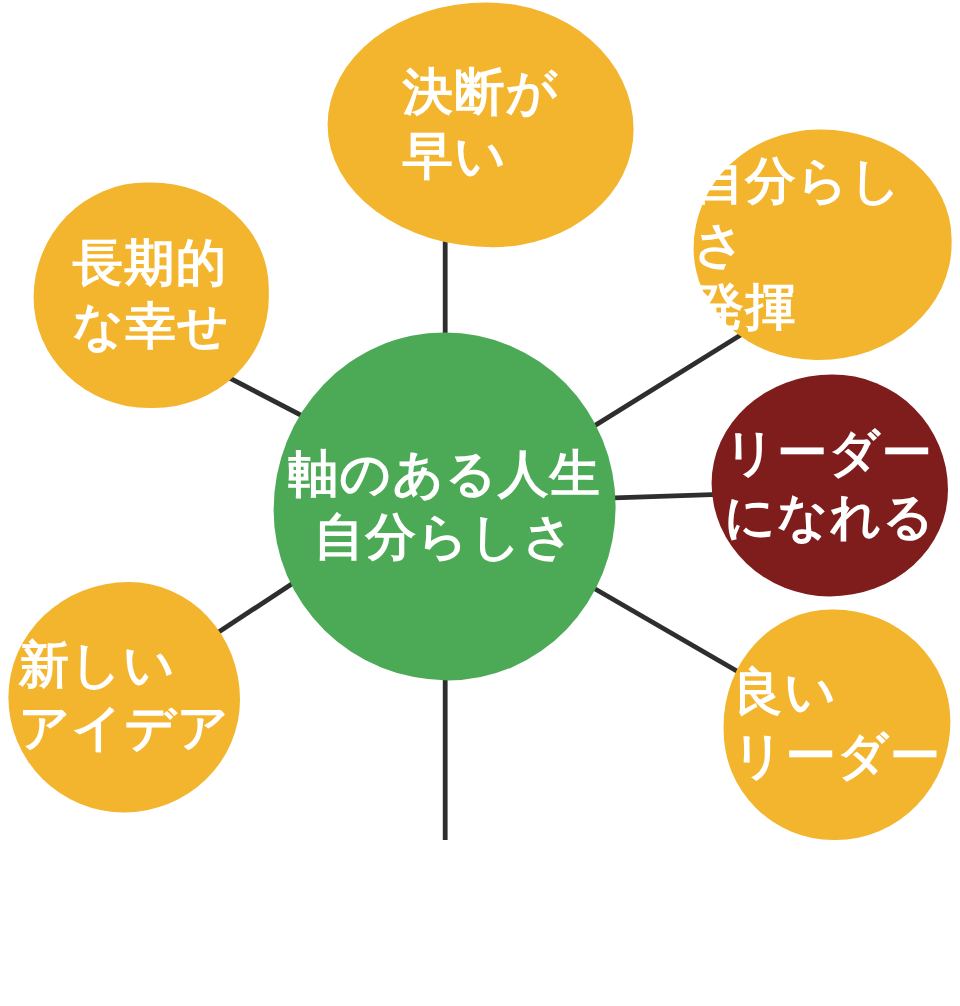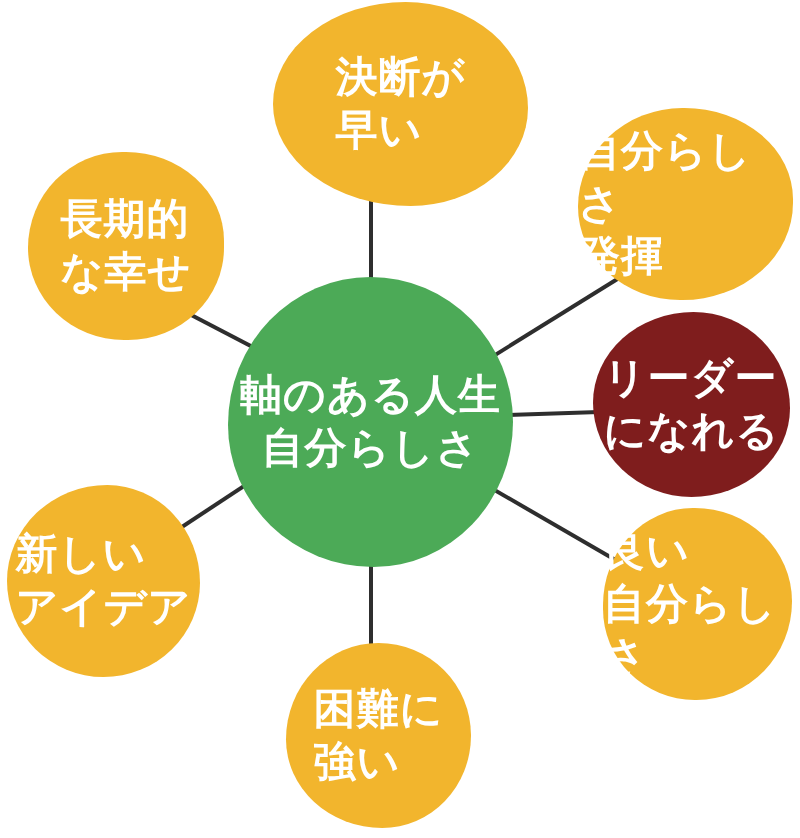--- a/index.html
+++ b/index.html
@@ -110,27 +110,23 @@
 発揮</span>
   </div>
 
   <div class="node node-right">
     <span class="node-label">リーダー
 になれる</span>
   </div>
 
   <div class="node node-bottom-right">
     <span class="node-label">良い
-自分らしさ</span>
+リーダー</span>
   </div>
 
-  <div class="node node-bottom">
-    <span class="node-label">困難に
-強い</span>
-  </div>
 
   <div class="node node-bottom-left">
     <span class="node-label">新しい
 アイデア</span>
   </div>
 
   <div class="node node-top-left">
     <span class="node-label">長期的
 な幸せ</span>
   </div>

